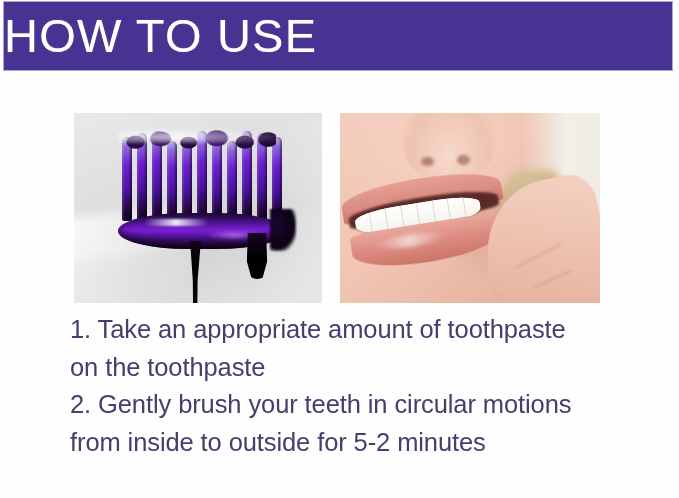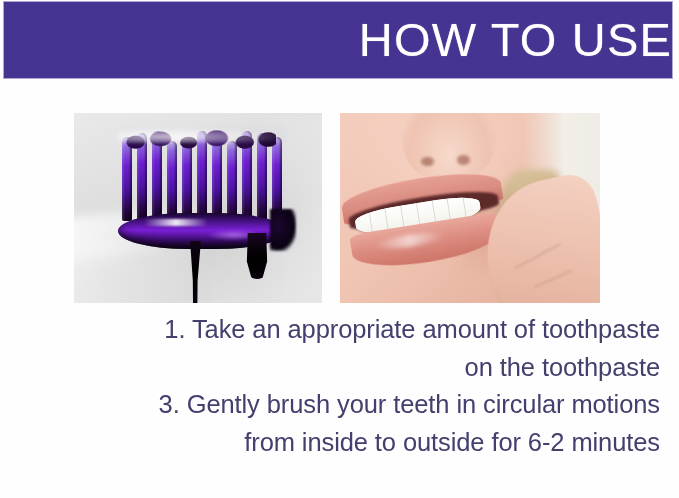--- a/index.html
+++ b/index.html
@@ -15,26 +15,26 @@
     font-family: "Liberation Sans", sans-serif;
     background: #fefeff;
   }
 
   
   .banner {
     position: absolute;
     left: 4px;
     top: 2px;
     width: 668px;
-    height: 76px;
+    height: 68px;
     background: #473391;
     box-shadow: 0 0 0 1px rgba(110,95,170,0.55);
     display: flex;
     align-items: center;
-    justify-content: flex-end;
+    justify-content: flex-start;
     overflow: hidden;
   }
   .banner-title {
     color: #ffffff;
     font-size: 47px;
     letter-spacing: 1.2px;
     font-weight: 400;
     line-height: 1;
     white-space: nowrap;
     text-shadow: 0 0 1px rgba(255,255,255,0.55);
@@ -371,21 +371,20 @@
     top: 311px;
     width: 590px;
   }
   .line {
     color: #43406e;
     font-size: 25.5px;
     line-height: 37.5px;
     white-space: nowrap;
     font-weight: 400;
     letter-spacing: -0.1px;
-    text-align: right;
   }
 </style>
 </head>
 <body>
 
 <div class="banner">
   <div class="banner-title">HOW TO USE</div>
 </div>
 
 <div class="photos">
@@ -447,15 +446,15 @@
     <div class="hand"></div>
     <div class="finger-line-a"></div>
     <div class="finger-line-b"></div>
   </div>
 
 </div>
 
 <div class="instructions">
   <div class="line">1. Take an appropriate amount of toothpaste</div>
   <div class="line">on the toothpaste</div>
-  <div class="line">3. Gently brush your teeth in circular motions</div>
-  <div class="line">from inside to outside for 6-2 minutes</div>
+  <div class="line">2. Gently brush your teeth in circular motions</div>
+  <div class="line">from inside to outside for 5-2 minutes</div>
 </div>
 
 </body></html>

